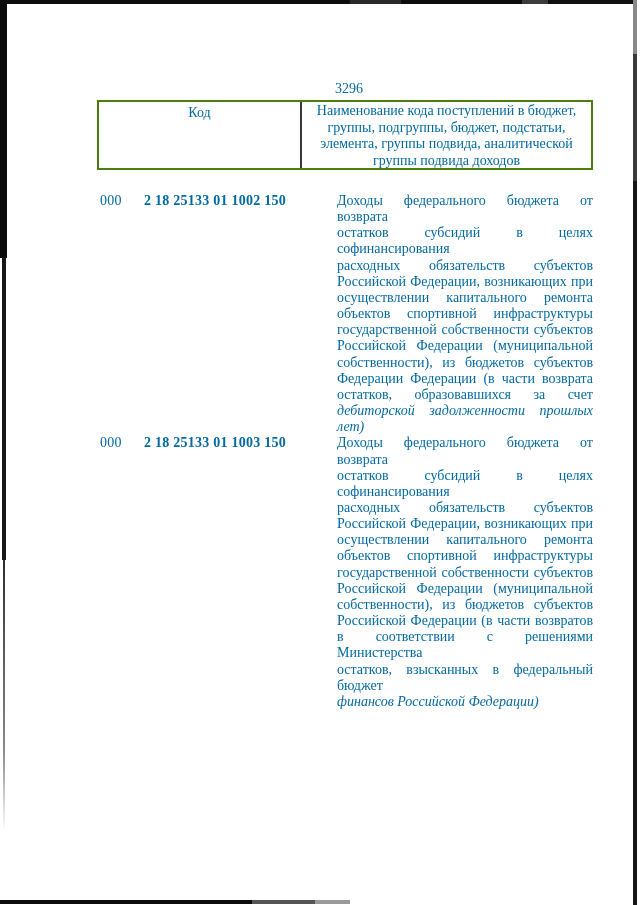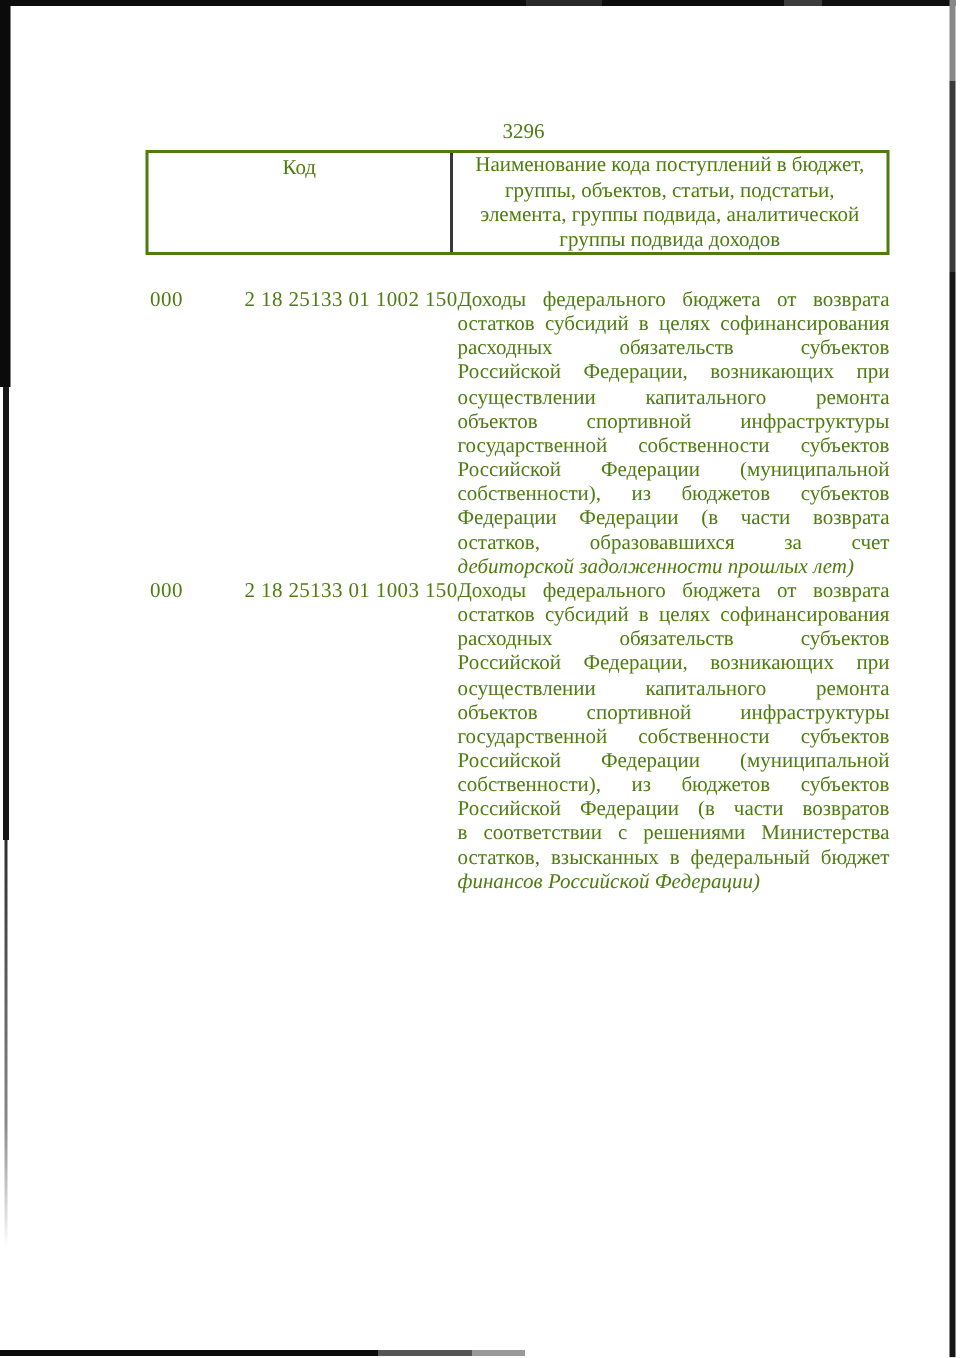--- a/index.html
+++ b/index.html
@@ -2,21 +2,21 @@
 <html><head>
 <meta charset="utf-8">
 <style>
   html, body { margin: 0; padding: 0; background: #ffffff; }
   .page {
     position: relative;
     width: 640px;
     height: 905px;
     background: #ffffff;
     font-family: "Liberation Serif", serif;
-    color: #4d7c0f;
+    color: #0369a1;
     overflow: hidden;
   }
   
   .art { position: absolute; pointer-events: none; }
   .art-top    { left: 0; top: 0; width: 637px; height: 4px;
                 background: linear-gradient(90deg,#0d0d0d 0 55%,#2a2a2a 55% 63%,#0d0d0d 63% 82%,#3c3c3c 82% 86%,#101010 86% 100%); }
   .art-left-a { left: 0; top: 0; width: 7px; height: 258px; background: #0b0b0b; }
   .art-left-b { left: 2px; top: 258px; width: 4px; height: 302px; background: #171717; }
   .art-left-c { left: 3px; top: 560px; width: 2px; height: 272px;
                 background: linear-gradient(#2e2e2e, #8a8a8a 70%, rgba(160,160,160,0)); }
@@ -46,28 +46,29 @@
   .col-name { flex: 1; text-align: center; padding-top: 1px; border-radius: 13px; }
   .hline { font-size: 14px; line-height: 16.6px; }
   
   .entries { position: absolute; left: 0; top: 193px; width: 556px; }
   .entry { position: relative; }
   .admin {
     position: absolute; left: 100px; top: 0;
     font-size: 14px; line-height: 16.15px; letter-spacing: 0.3px;
   }
   .code {
-    position: absolute; left: 163px; top: 0;
-    font-size: 14px; line-height: 16.15px; letter-spacing: 0.25px;
+    position: absolute; left: 144px; top: 0;
+    font-size: 14px; line-height: 16.15px; letter-spacing: 0.25px; font-weight: bold;
   }
   .desc { margin-left: 305px; width: 288px; }
   .dline {
     font-size: 14px; line-height: 16.15px;
     text-align: justify;
     text-align-last: justify;
+    margin-left: 32px;
   }
   .dline.last { text-align-last: left; font-style: italic; }
 </style>
 </head>
 <body>
 
 <div class="page">
 
   <div class="art art-top"></div>
   <div class="art art-left-a"></div>
@@ -75,21 +76,21 @@
   <div class="art art-left-c"></div>
   <div class="art art-right"></div>
   <div class="art art-bottom"></div>
 
   <div class="page-number">3296</div>
 
   <div class="header-table">
     <div class="col-code">Код</div>
     <div class="col-name">
         <div class="hline">Наименование кода поступлений в бюджет,</div>
-        <div class="hline">группы, объектов, статьи, подстатьи,</div>
+        <div class="hline">группы, подгруппы, бюджет, подстатьи,</div>
         <div class="hline">элемента, группы подвида, аналитической</div>
         <div class="hline">группы подвида доходов</div>
       </div>
   </div>
 
   <div class="entries">
       <div class="entry">
         <span class="admin">000</span>
         <span class="code">2 18 25133 01 1002 150</span>
         <div class="desc">

